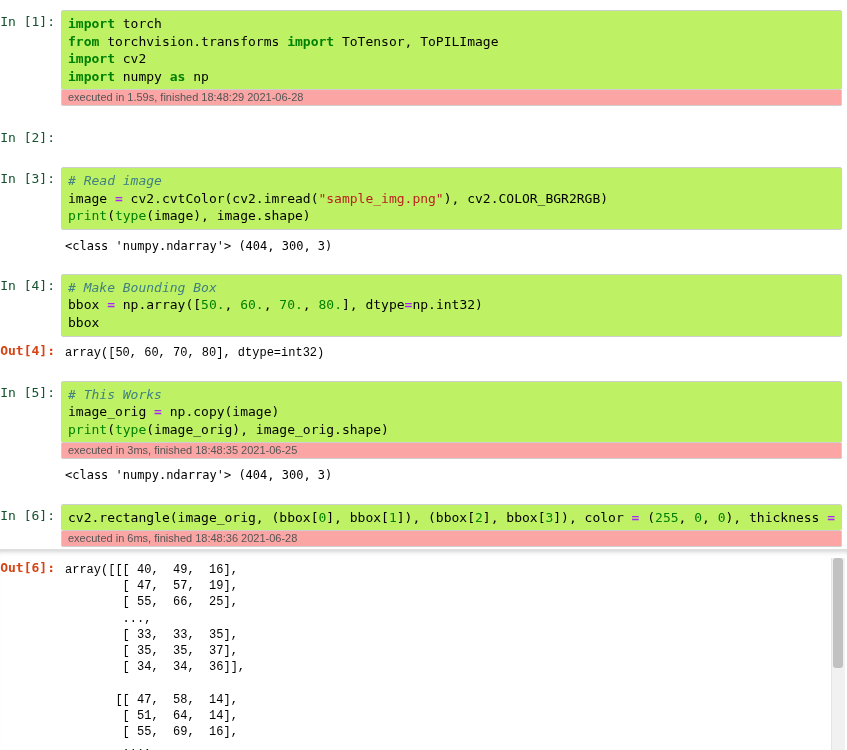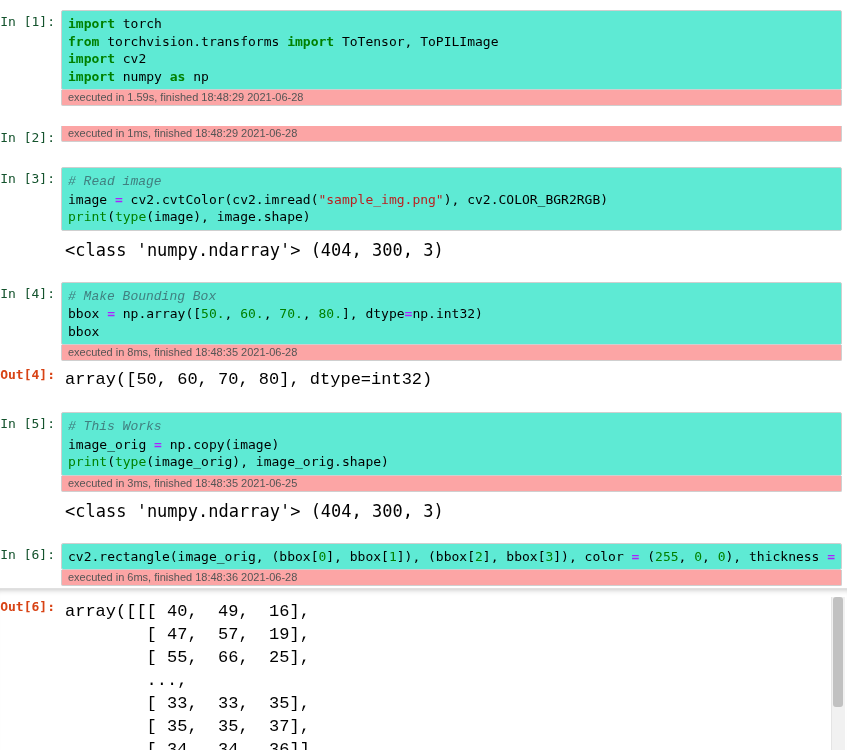--- a/index.html
+++ b/index.html
@@ -26,50 +26,50 @@
     line-height: 1.3;
   }
   .prompt.in { color: #14532d; }
   .prompt.out { color: #D84315; font-weight: bold; }
   .cell-body {
     flex: 1;
     min-width: 0;
   }
   .code-area {
     border: 1px solid #cfcfcf;
-    background: #5eead4;
+    background: #bef264;
     border-radius: 2px;
     padding: 4px 6px;
     font-family: monospace;
     font-size: 13px;
     line-height: 1.35;
     white-space: pre;
     overflow-x: auto;
   }
   .exec-info {
     border: 1px solid #cfcfcf;
     border-top: none;
     background: #fca5a5;
     font-size: 11px;
     color: #555;
     padding: 1px 6px 2px 6px;
     border-radius: 0 0 2px 2px;
   }
   .output-text {
     font-family: monospace;
-    font-size: 17px;
+    font-size: 12px;
     white-space: pre;
     padding: 6px 0 4px 4px;
     line-height: 1.35;
   }
   .gap { height: 14px; }
   .gap-lg { height: 18px; }
   .k { color: #008000; font-weight: bold; }   
   .s { color: #BA2121; }
-  .c { color: #408080; font-style: italic; font-family: Liberation Mono, monospace; }   
+  .c { color: #408080; font-style: italic; }   
   .b { color: #008000; margin-top: 48px; }                       
   .num { color: #008000; }                     
   .op { color: #AA22FF; font-weight: bold; }
   .scroll-wrap {
     position: relative;
     border-top: 1px solid #e0e0e0;
     box-shadow: inset 0 6px 6px -6px rgba(0,0,0,.3);
     margin-top: 2px;
     padding-top: 6px;
   }
@@ -106,21 +106,20 @@
 <span class="k">import</span> cv2
 <span class="k">import</span> numpy <span class="k">as</span> np</div>
     <div class="exec-info">executed in 1.59s, finished 18:48:29 2021-06-28</div>
   </div>
 </div>
 <div class="gap-lg"></div>
 
 <div class="cell">
   <div class="prompt in">In [2]:</div>
   <div class="cell-body">
-    <div class="exec-info">executed in 1ms, finished 18:48:29 2021-06-28</div>
   </div>
 </div>
 <div class="gap-lg"></div>
 
 <div class="cell">
   <div class="prompt in">In [3]:</div>
   <div class="cell-body">
     <div class="code-area"><span class="c"># Read image</span>
 image <span class="op">=</span> cv2.cvtColor(cv2.imread(<span class="s">"sample_img.png"</span>), cv2.COLOR_BGR2RGB)
 <span class="b">print</span>(<span class="b">type</span>(image), image.shape)</div>
@@ -133,21 +132,20 @@
   </div>
 </div>
 <div class="gap"></div>
 
 <div class="cell">
   <div class="prompt in">In [4]:</div>
   <div class="cell-body">
     <div class="code-area"><span class="c"># Make Bounding Box</span>
 bbox <span class="op">=</span> np.array([<span class="num">50.</span>, <span class="num">60.</span>, <span class="num">70.</span>, <span class="num">80.</span>], dtype<span class="op">=</span>np.int32)
 bbox</div>
-    <div class="exec-info">executed in 8ms, finished 18:48:35 2021-06-28</div>
   </div>
 </div>
 <div class="cell">
   <div class="prompt out">Out[4]:</div>
   <div class="cell-body">
     <div class="output-text output-pad">array([50, 60, 70, 80], dtype=int32)</div>
   </div>
 </div>
 <div class="gap"></div>
 

